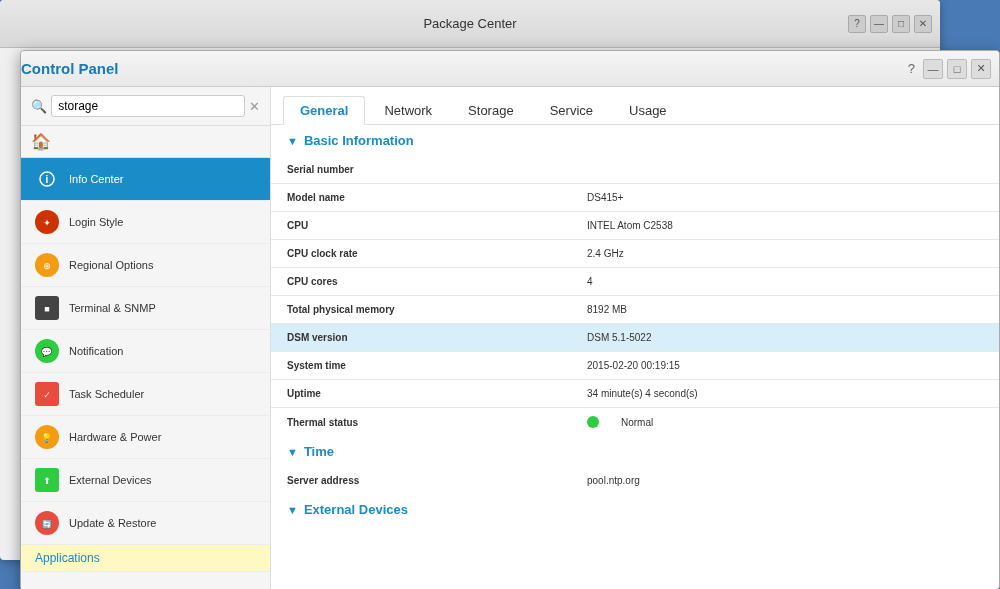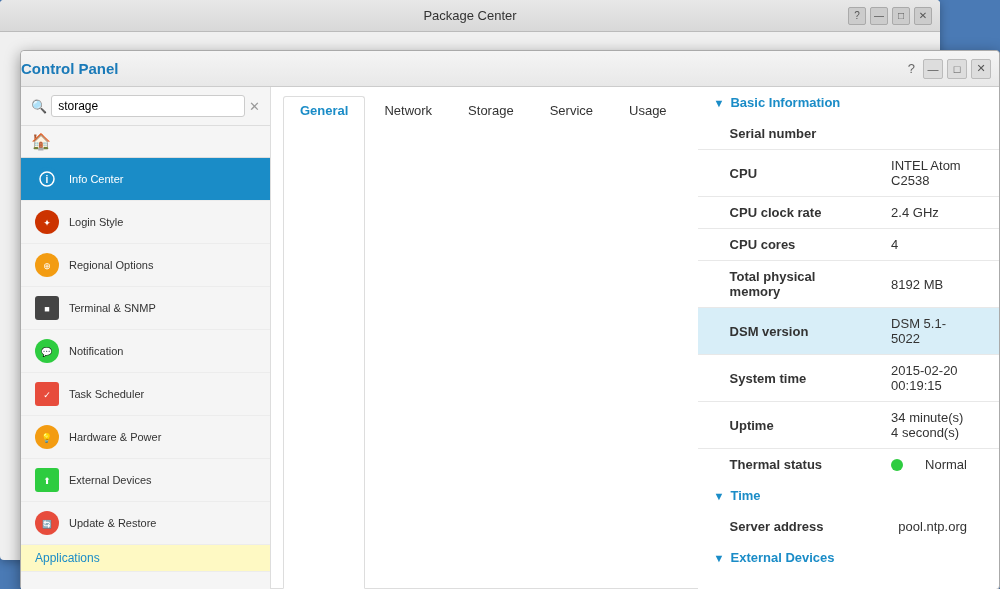--- a/index.html
+++ b/index.html
@@ -9,21 +9,21 @@
     .package-center-window {
       position: absolute;
       top: 0; left: 0;
       width: 940px; height: 560px;
       background: #f0f0f0;
       border-radius: 4px;
       box-shadow: 0 2px 10px rgba(0,0,0,0.3);
     }
     .package-center-titlebar {
       background: linear-gradient(to bottom, #e8e8e8, #d8d8d8);
-      height: 32px;
+      height: 48px;
       display: flex;
       align-items: center;
       justify-content: center;
       border-bottom: 1px solid #bbb;
       border-radius: 4px 4px 0 0;
       position: relative;
     }
     .package-center-titlebar .title {
       font-size: 13px;
       color: #333;
@@ -173,21 +173,21 @@
       color: #1a8cc7;
       font-weight: normal;
       background: #fef9c3;
       border-bottom: 1px solid #ececec;
     }
 
     
     .cp-main {
       flex: 1;
       display: flex;
-      flex-direction: row;
+      flex-direction: column;
       overflow: hidden;
     }
 
     
     .tabs-bar {
       display: flex;
       padding: 8px 12px 0;
       border-bottom: 1px solid #ddd;
       background: #fff;
       flex-shrink: 0;
@@ -235,22 +235,22 @@
     
     .info-table {
       width: 100%;
       border-collapse: collapse;
     }
     .info-table tr {
       border-bottom: 1px solid #e8e8e8;
     }
     .info-table tr:last-child { border-bottom: none; }
     .info-table td {
-      padding: 8px 32px;
-      font-size: 13px;
+      padding: 8px 16px;
+      font-size: 10px;
       vertical-align: middle;
     }
     .info-table td:first-child {
       font-weight: bold;
       color: #333;
       width: 300px;
     }
     .info-table td:last-child {
       color: #333;
     }
@@ -426,20 +426,24 @@
           <span class="chevron">▼</span>
           <span class="section-title">Basic Information</span>
         </div>
         <table class="info-table">
           <tbody>
             <tr>
               <td>Serial number</td>
               <td></td>
             </tr>
             <tr>
+              <td>Model name</td>
+              <td>DS415+</td>
+            </tr>
+            <tr>
               <td>CPU</td>
               <td>INTEL Atom C2538</td>
             </tr>
             <tr>
               <td>CPU clock rate</td>
               <td>2.4 GHz</td>
             </tr>
             <tr>
               <td>CPU cores</td>
               <td>4</td>

